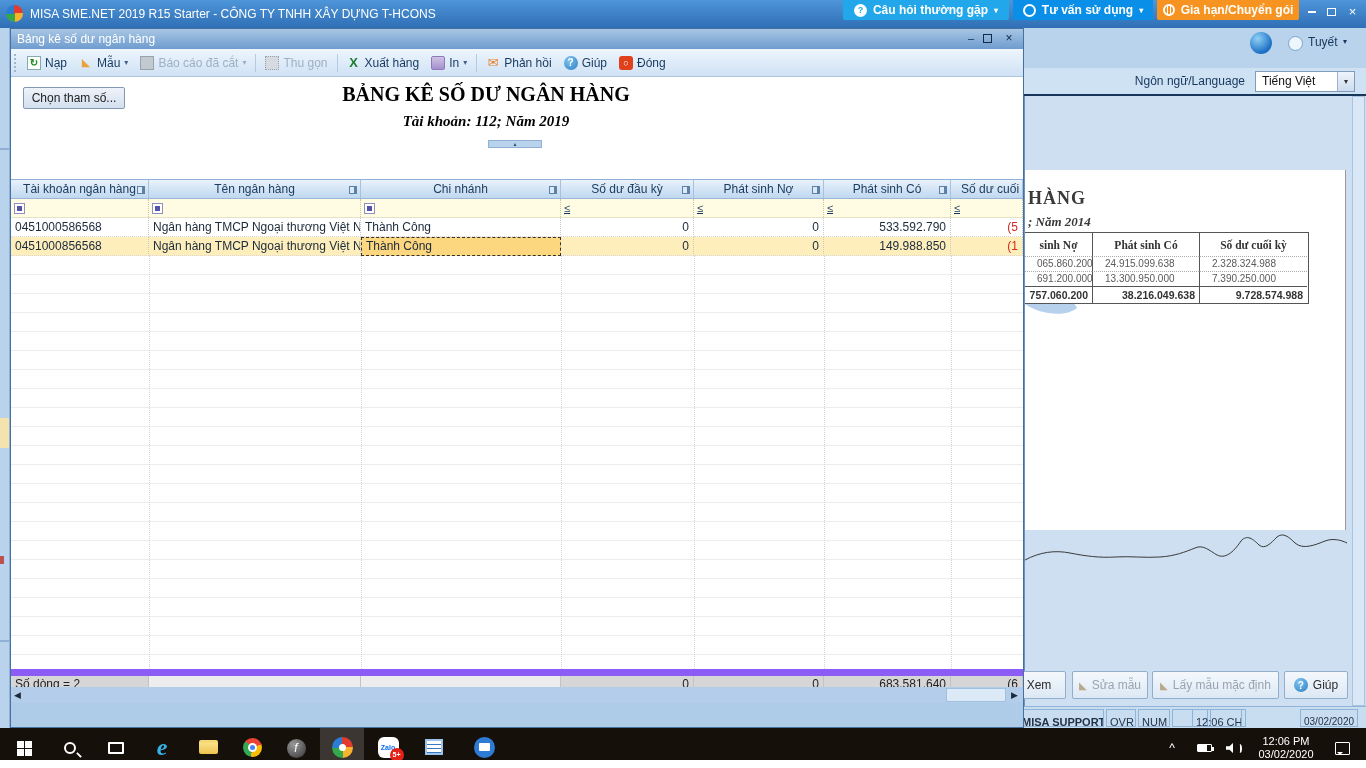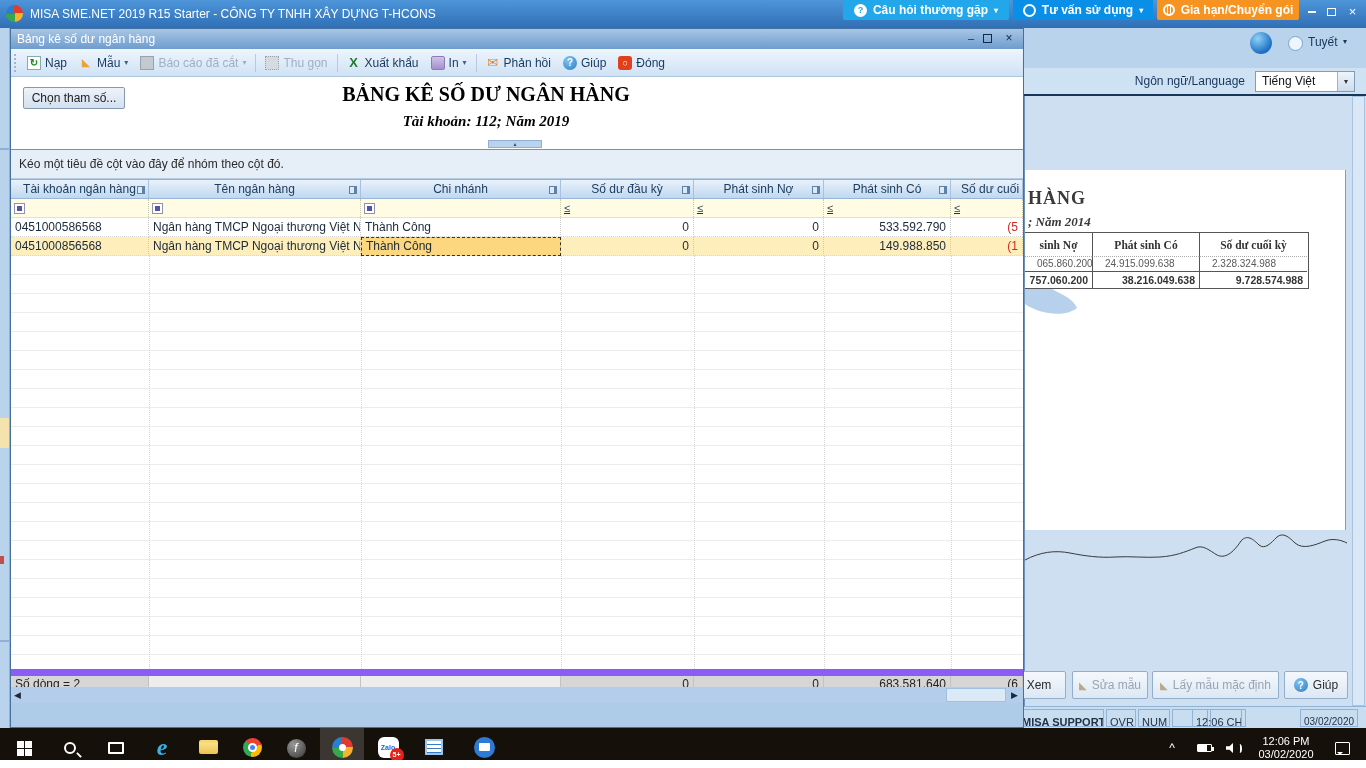--- a/index.html
+++ b/index.html
@@ -153,20 +153,25 @@
         <div class="prow phead">
           <span class="pc pc1">sinh Nợ</span>
           <span class="pc pc2">Phát sinh Có</span>
           <span class="pc pc3">Số dư cuối kỳ</span>
         </div>
         <div class="prow pdata">
           <span class="pc pc1">065.860.200</span>
           <span class="pc pc2">24.915.099.638</span>
           <span class="pc pc3">2.328.324.988</span>
         </div>
+        <div class="prow pdata">
+          <span class="pc pc1">691.200.000</span>
+          <span class="pc pc2">13.300.950.000</span>
+          <span class="pc pc3">7.390.250.000</span>
+        </div>
         <div class="prow ptot">
           <span class="pc pc1">757.060.200</span>
           <span class="pc pc2">38.216.049.638</span>
           <span class="pc pc3">9.728.574.988</span>
         </div>
       </div>
     </div>
     <svg class="abs" style="left:0;top:430px" width="322" height="62" viewBox="0 0 322 62">
       <path d="M0,34 C15,26 30,24 45,27 C60,30 75,32 90,31 C105,30 120,32 135,31 C150,30 160,26 170,22 C178,18 185,25 192,29 C200,33 208,27 216,15 C222,8 228,13 234,19 C240,24 246,17 252,11 C258,6 264,11 270,17 C278,24 290,19 300,15 C308,12 316,14 322,17 L322,62 L0,62 Z" fill="#cddff1" stroke="none"></path>
       <path d="M0,34 C15,26 30,24 45,27 C60,30 75,32 90,31 C105,30 120,32 135,31 C150,30 160,26 170,22 C178,18 185,25 192,29 C200,33 208,27 216,15 C222,8 228,13 234,19 C240,24 246,17 252,11 C258,6 264,11 270,17 C278,24 290,19 300,15 C308,12 316,14 322,17" fill="none" stroke="#3a3a3a" stroke-width="1"></path>
@@ -233,21 +238,21 @@
         <span class="ddar" style="color:#9fb0c4">▾</span>
       </span>
       <span class="tbsep"></span>
       <span class="tbi disabled">
         <span class="icon14" style="background:#d6dbe2;border:1px dotted #9aa2ac"></span>
         <span>Thu gọn</span>
       </span>
       <span class="tbsep"></span>
       <span class="tbi">
         <span class="icon14" style="color:#1e7e34;font-weight:bold;font-size:13px">X</span>
-        <span>Xuất khẩu</span>
+        <span>Xuất hàng</span>
       </span>
       <span class="tbi">
         <span class="icon14" style="background:linear-gradient(#cfc3e6,#a391cc);border:1px solid #8f7ab8;border-radius:2px"></span>
         <span>In</span>
         <span class="ddar">▾</span>
       </span>
       <span class="tbsep"></span>
       <span class="tbi">
         <span class="icon14" style="color:#e8822a;font-size:13px">✉</span>
         <span>Phản hồi</span>
@@ -262,23 +267,20 @@
       </span>
     </div>
 
     <div class="abs" style="left:12px;top:58px;width:102px;height:22px;background:linear-gradient(#eef3fa,#d3e0ef);
       border:1px solid #8498b5;border-radius:2px;font-size:12px;color:#222;text-align:center;line-height:20px">Chọn tham số...</div>
     <div class="abs serif" style="left:0;top:54px;width:950px;text-align:center;font-size:20px;font-weight:bold;color:#000">BẢNG KÊ SỐ DƯ NGÂN HÀNG</div>
     <div class="abs serif" style="left:0;top:84px;width:950px;text-align:center;font-size:15px;font-weight:bold;font-style:italic;color:#000">Tài khoản: 112; Năm 2019</div>
     <div class="abs" style="left:477px;top:111px;width:54px;height:8px;background:#b9d3ec;border:1px solid #8fb0d4;
       text-align:center;font-size:5px;line-height:6px;color:#24507c">▲</div>
 
-    <div id="hint-bar">
-      <span>Kéo một tiêu đề cột vào đây để nhóm theo cột đó.</span>
-    </div>
 
     <div class="grow" id="grid-header">
       <span class="hc w1">
           <span>Tài khoản ngân hàng</span>
           <i class="pin"></i>
         </span>
       <span class="hc w2">
           <span>Tên ngân hàng</span>
           <i class="pin"></i>
         </span>

